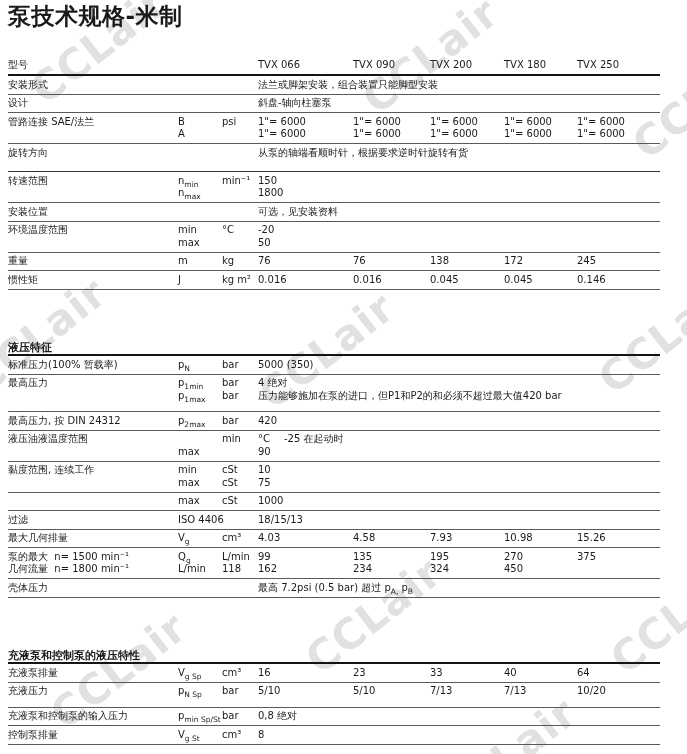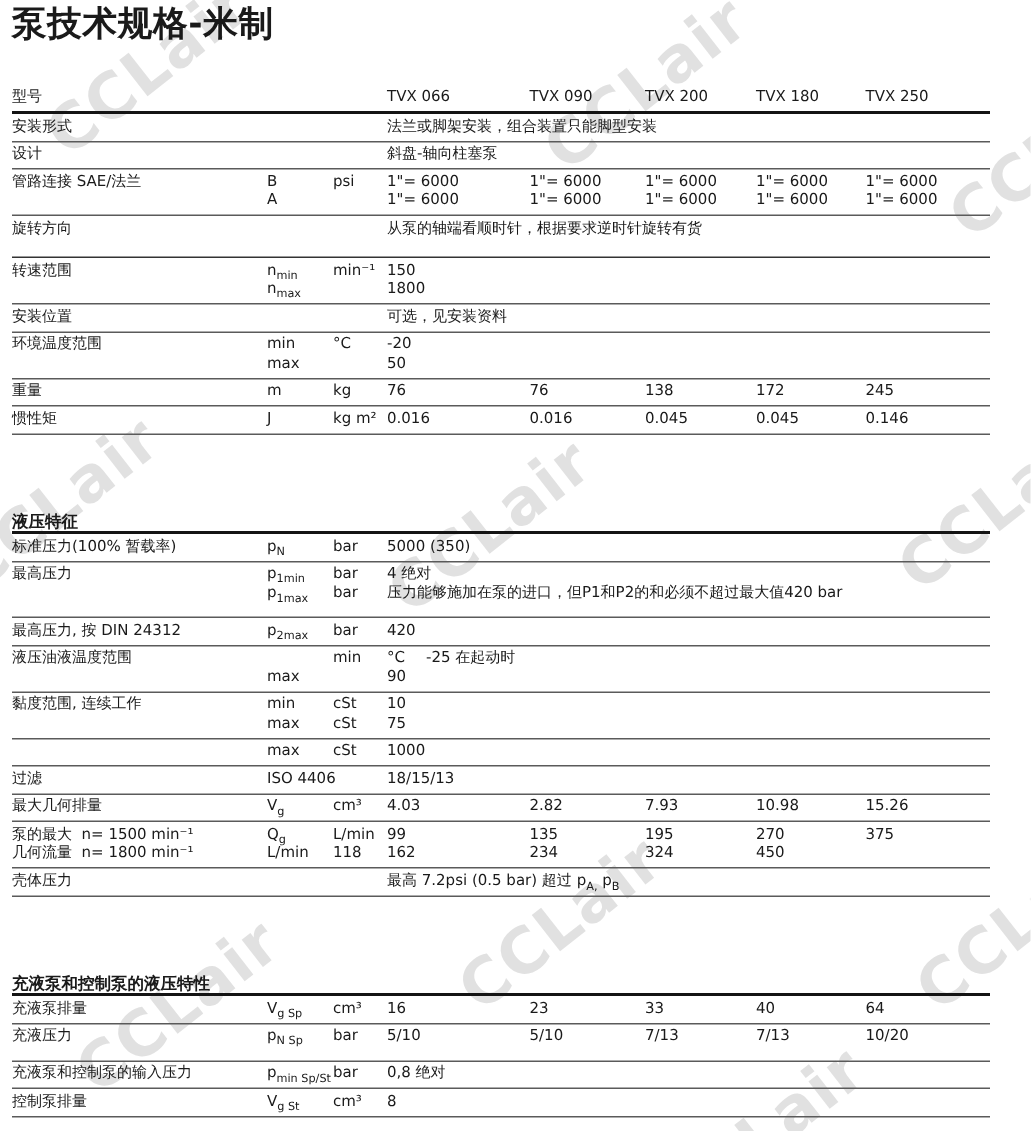--- a/index.html
+++ b/index.html
@@ -241,21 +241,21 @@
       <span class="c1">18/15/13</span>
     </div>
   </div>
 
   <div class="rg sep">
     <div class="grid">
       <span class="cl">最大几何排量</span>
       <span class="cs"><span>V</span><sub>g</sub></span>
       <span class="cu">cm³</span>
       <span class="c1">4.03</span>
-      <span class="c2">2.82</span>
+      <span class="c2">4.58</span>
       <span class="c3">7.93</span>
       <span class="c4">10.98</span>
       <span class="c5">15.26</span>
     </div>
   </div>
 
   <div class="rg sep">
     <div class="grid">
       <span class="cl"><span>泵的最大</span>&nbsp;&nbsp;<span>n= 1500 min⁻¹</span></span>
       <span class="cs"><span>Q</span><sub>g</sub></span>

